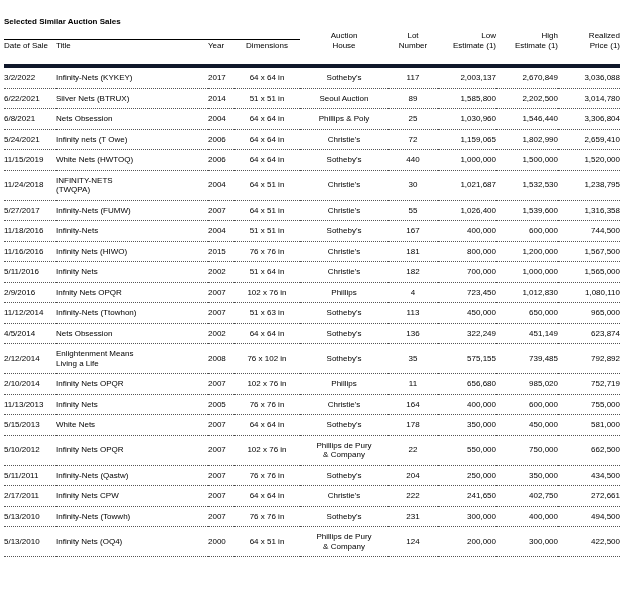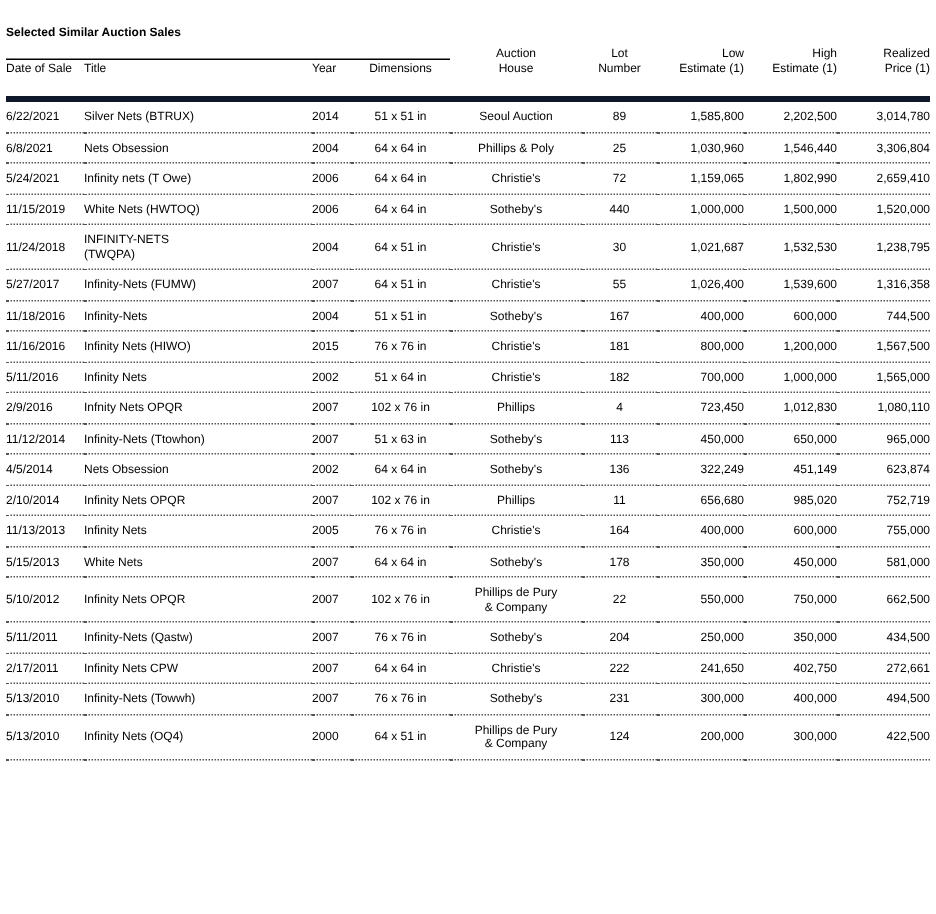--- a/index.html
+++ b/index.html
@@ -89,20 +89,31 @@
           <div class="h2">Estimate (1)</div>
         </th>
         <th class="ar">
           <div class="h1">Realized</div>
           <div class="h2">Price (1)</div>
         </th>
       </tr>
     </thead>
     <tbody>
         <tr>
+          <td class="al">3/2/2022</td>
+          <td class="al pre">Infinity-Nets (KYKEY)</td>
+          <td class="al">2017</td>
+          <td class="ac">64 x 64 in</td>
+          <td class="ac pre">Sotheby's</td>
+          <td class="ac">117</td>
+          <td class="ar">2,003,137</td>
+          <td class="ar">2,670,849</td>
+          <td class="ar">3,036,088</td>
+        </tr>
+        <tr>
           <td class="al">6/22/2021</td>
           <td class="al pre">Silver Nets (BTRUX)</td>
           <td class="al">2014</td>
           <td class="ac">51 x 51 in</td>
           <td class="ac pre">Seoul Auction</td>
           <td class="ac">89</td>
           <td class="ar">1,585,800</td>
           <td class="ar">2,202,500</td>
           <td class="ar">3,014,780</td>
         </tr>
@@ -220,20 +231,32 @@
         <tr>
           <td class="al">4/5/2014</td>
           <td class="al pre">Nets Obsession</td>
           <td class="al">2002</td>
           <td class="ac">64 x 64 in</td>
           <td class="ac pre">Sotheby's</td>
           <td class="ac">136</td>
           <td class="ar">322,249</td>
           <td class="ar">451,149</td>
           <td class="ar">623,874</td>
+        </tr>
+        <tr>
+          <td class="al">2/12/2014</td>
+          <td class="al pre">Enlightenment Means
+Living a Life</td>
+          <td class="al">2008</td>
+          <td class="ac">76 x 102 in</td>
+          <td class="ac pre">Sotheby's</td>
+          <td class="ac">35</td>
+          <td class="ar">575,155</td>
+          <td class="ar">739,485</td>
+          <td class="ar">792,892</td>
         </tr>
         <tr>
           <td class="al">2/10/2014</td>
           <td class="al pre">Infinity Nets OPQR</td>
           <td class="al">2007</td>
           <td class="ac">102 x 76 in</td>
           <td class="ac pre">Phillips</td>
           <td class="ac">11</td>
           <td class="ar">656,680</td>
           <td class="ar">985,020</td>

